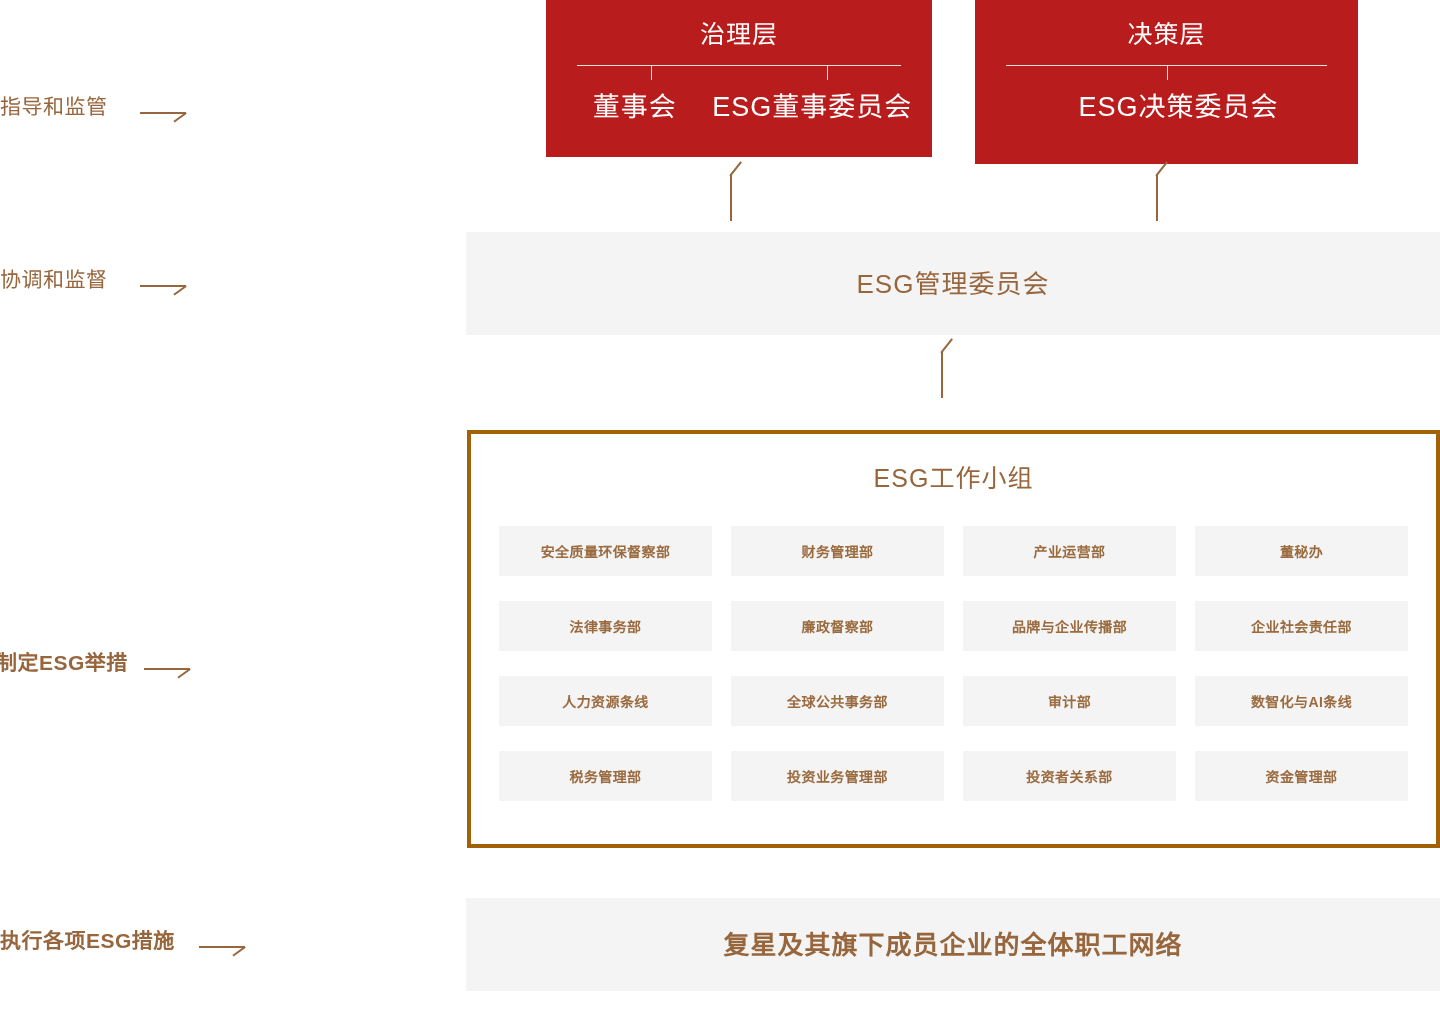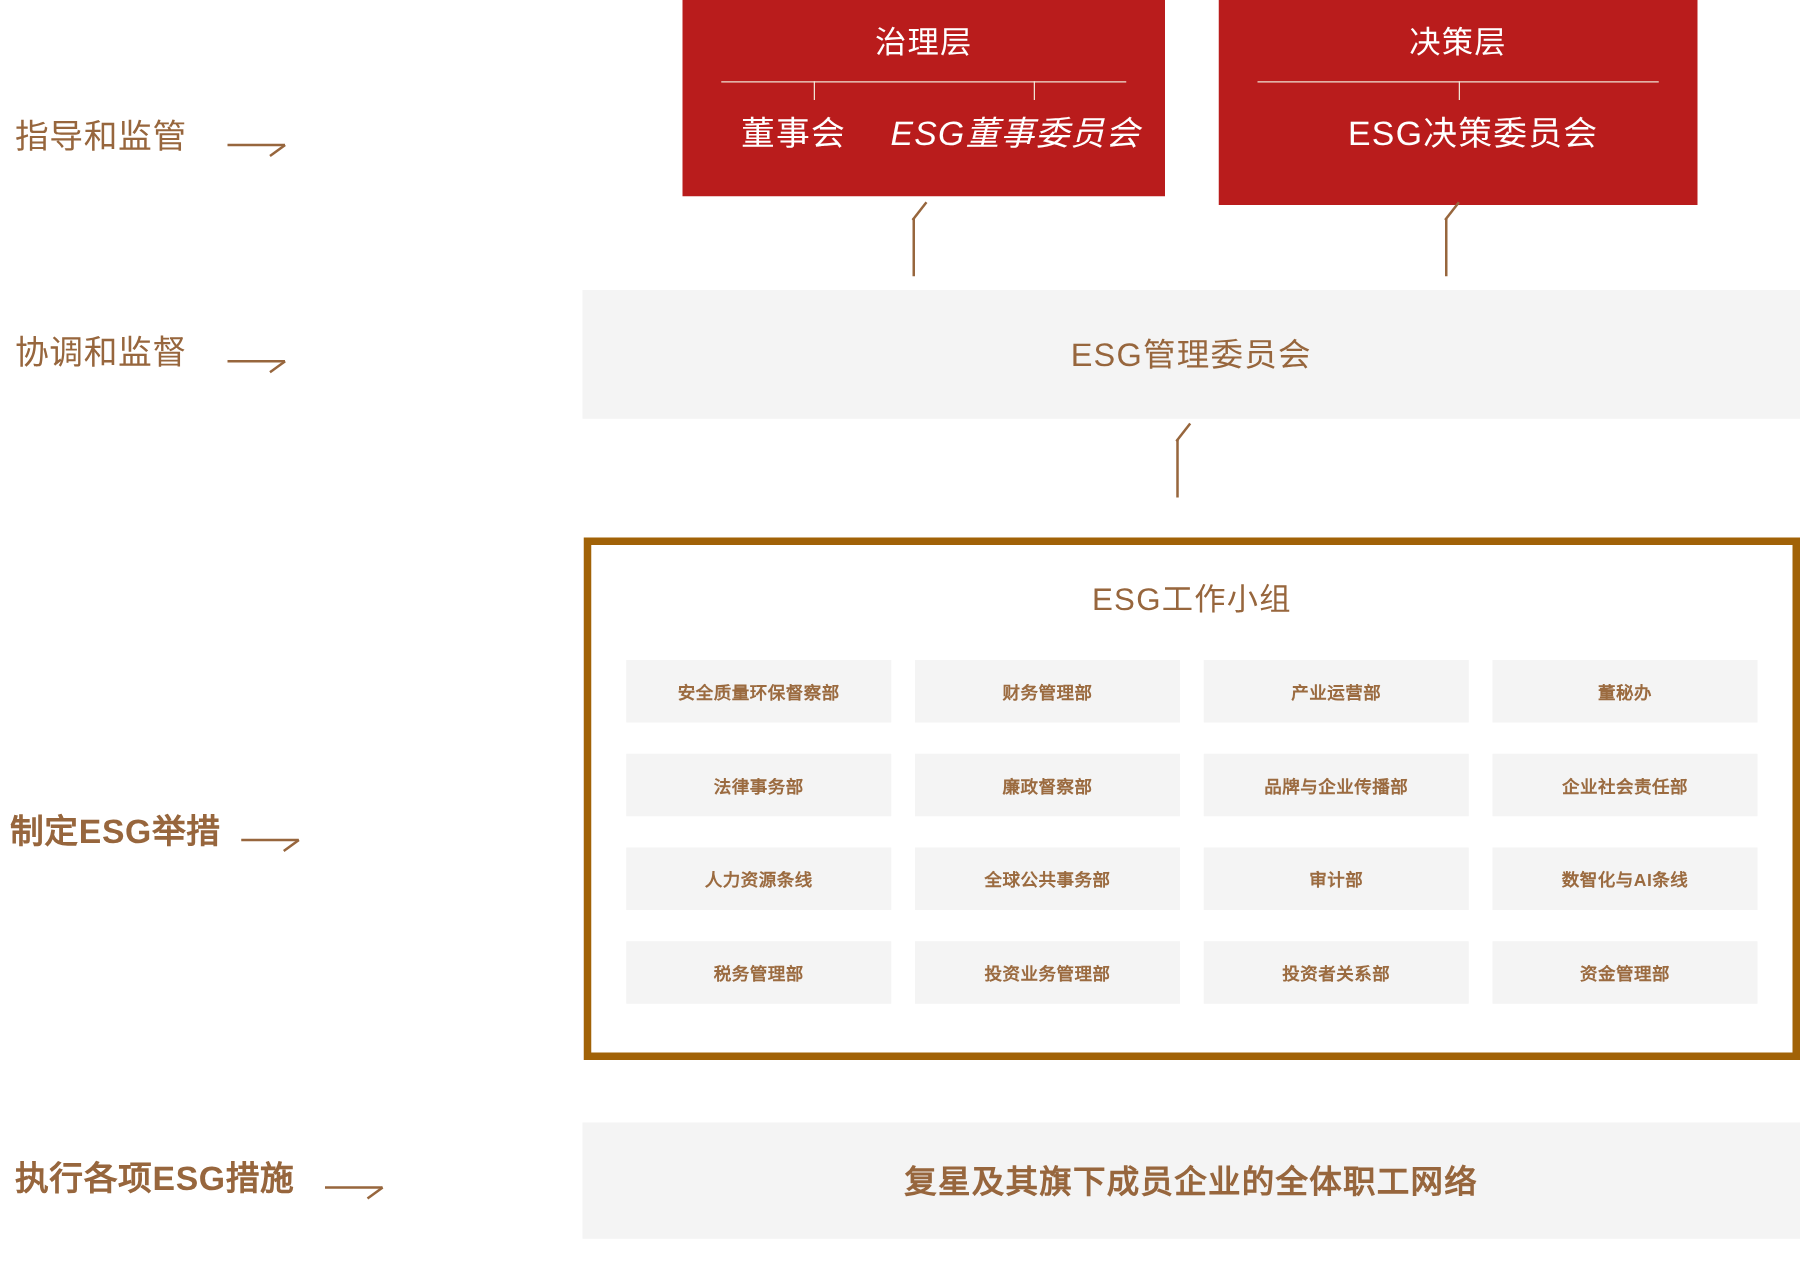--- a/index.html
+++ b/index.html
@@ -23,25 +23,24 @@
 
   
   .stage-label {
     position: absolute;
     display: flex;
     align-items: center;
     color: #97663d;
     white-space: nowrap;
   }
   .stage-label .label-text {
-    font-size: 27px;
+    font-size: 21px;
     font-weight: 400;
     letter-spacing: 0.5px;
     line-height: 1;
-    padding-left: 12px;
   }
   .stage-label .label-text.bold {
     font-weight: 700;
   }
   .arrow-right {
     position: relative;
     display: inline-block;
     width: 46px;
     height: 14px;
     flex: 0 0 auto;
@@ -159,21 +158,21 @@
     letter-spacing: 1px;
     line-height: 1;
   }
   .gray-bar .bar-text.bold {
     font-weight: 700;
   }
 
   
   .panel {
     position: absolute;
-    border: 6px solid #a16207;
+    border: 4px solid #a16207;
     background: #ffffff;
     box-sizing: border-box;
   }
   .panel-title {
     position: absolute;
     left: 0;
     right: 0;
     top: 32px;
     text-align: center;
     font-size: 25px;
@@ -245,21 +244,21 @@
 
   <div class="brown-box" style="left:546px; top:0px; width:386px; height:157px;">
     <div class="box-title">治理层</div>
     <div class="connector">
       <span class="hline"></span>
       <span class="tick" style="left:23%;"></span>
       <span class="tick" style="left:77%;"></span>
     </div>
     <div class="box-items">
       <span class="box-item" style="width:38%;">董事会</span>
-      <span class="box-item" style="width:54%;font-style:italic;">ESG董事委员会</span>
+      <span class="box-item" style="width:54%;">ESG董事委员会</span>
     </div>
   </div>
 
   <div class="brown-box" style="left:975px; top:0px; width:383px; height:164px;">
     <div class="box-title">决策层</div>
     <div class="connector">
       <span class="hline"></span>
       <span class="tick" style="left:50%;"></span>
     </div>
     <div class="box-items">

